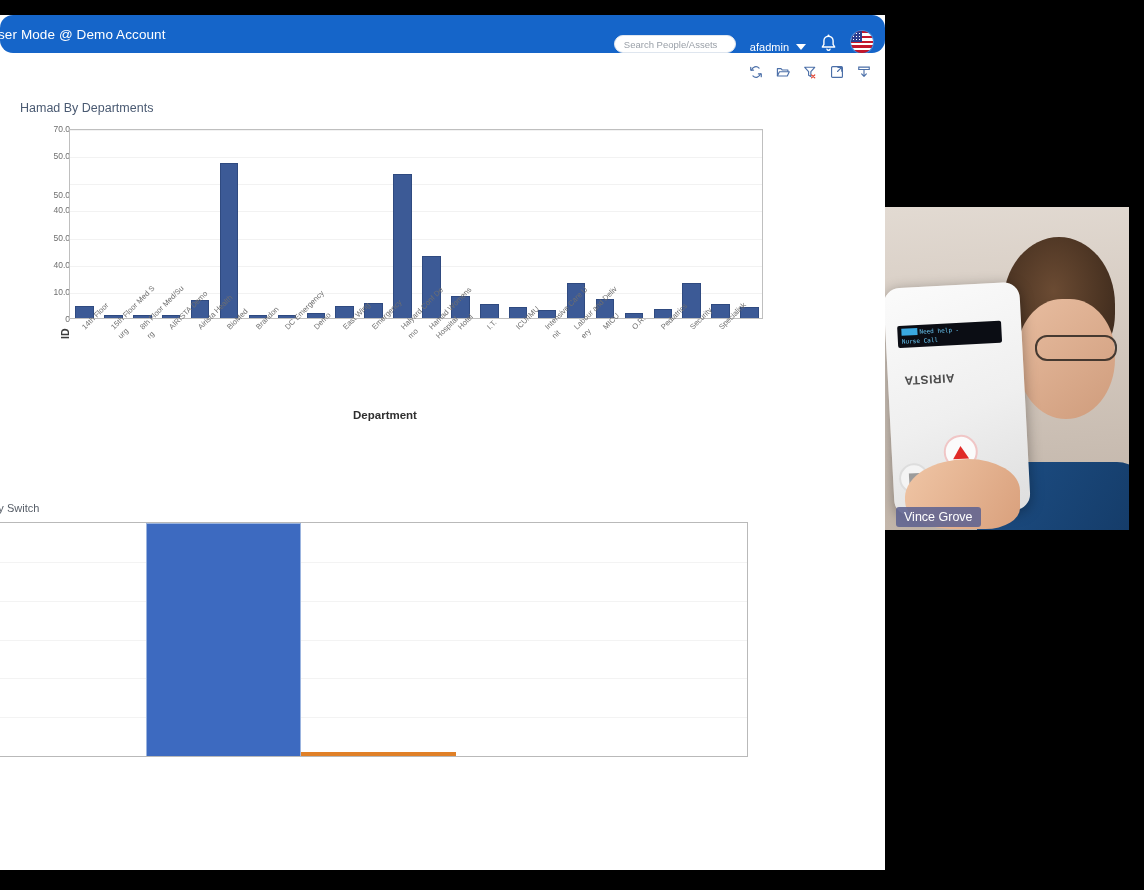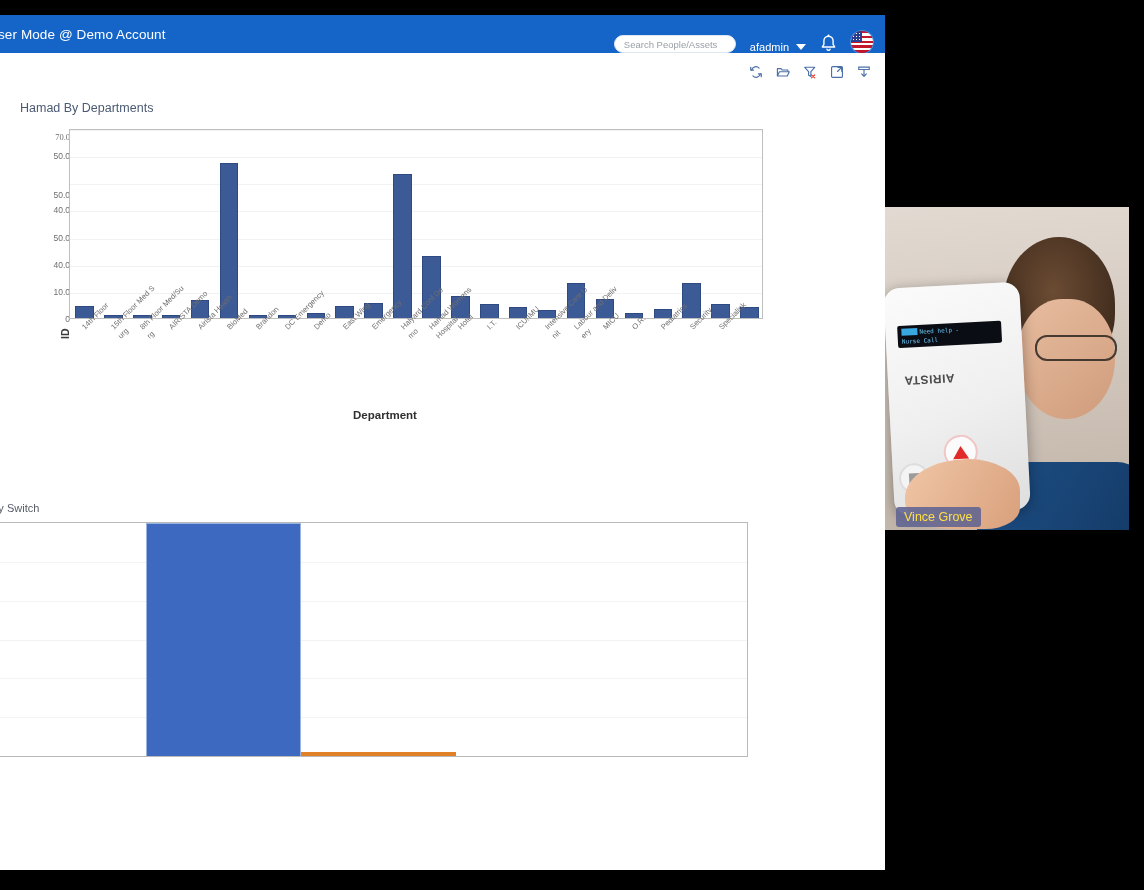--- a/index.html
+++ b/index.html
@@ -20,21 +20,21 @@
     width: 885px; height: 855px;
     background: #ffffff;
     overflow: hidden;
   }
 
   
   #topbar {
     position: absolute; left: 0; top: 0;
     width: 885px; height: 38px;
     background: #1565c9;
-    display: flex; align-items: center;
+    display: flex; align-items: center; border-radius: 13px;
   }
   #app-title {
     color: #ffffff;
     font-size: 13.5px;
     margin-left: -2px;
     padding-left: 0px;
     white-space: nowrap;
     letter-spacing: .1px;
   }
   #topbar-right {
@@ -222,21 +222,21 @@
     border-radius:50%; background:#3c2f2f;
   }
   #wc-finger {
     position: absolute; left: 20px; top: 252px; width: 115px; height: 70px;
     background: linear-gradient(120deg,#f0c6a6,#d9a07c);
     border-radius: 55% 45% 30% 40%;
   }
   #wc-name {
     position: absolute; left: 11px; top: 300px;
     background: rgba(95,99,145,.88);
-    color: #fde047; font-size: 12.5px;
+    color: #ffffff; font-size: 12.5px;
     padding: 3px 8px; border-radius: 3px;
     white-space: nowrap;
   }
 </style>
 </head>
 <body>
 
 <div id="screen">
 
   <div id="app-window">
@@ -310,21 +310,21 @@
       <div id="chart1-area">
         <div class="ylabel-vert">ID</div>
         <div id="c1-ticks">
             <div class="ytick" style="top: 190px; right: 700px; left: 0px;">0</div>
             <div class="ytick" style="top: 162.857px; right: 700px; left: 0px;">10.0</div>
             <div class="ytick" style="top: 135.714px; right: 700px; left: 0px;">40.0</div>
             <div class="ytick" style="top: 108.571px; right: 700px; left: 0px;">50.0</div>
             <div class="ytick" style="top: 81.4286px; right: 700px; left: 0px;">40.0</div>
             <div class="ytick" style="top: 66px; right: 700px; left: 0px;">50.0</div>
             <div class="ytick" style="top: 27.1429px; right: 700px; left: 0px;">50.0</div>
-            <div class="ytick" style="top: 8px; right: 700px; left: 0px; font-family: Liberation Serif, serif;">70.0</div>
+            <div class="ytick" style="top: 0px; right: 700px; left: 0px;">70.0</div>
           </div>
         <div class="plot-box" id="c1-plot" style="left:39px; top:0px; width:694px; height:190px;">
             <div class="gridline" style="top: 162.857px;"></div>
             <div class="gridline" style="top: 135.714px;"></div>
             <div class="gridline" style="top: 108.571px;"></div>
             <div class="gridline" style="top: 81.4286px;"></div>
             <div class="gridline" style="top: 54.2857px;"></div>
             <div class="gridline" style="top: 27.1429px;"></div>
             <div class="gridline" style="top: 0px;"></div>
             <div class="bar" title="14th Floor: 4.5" style="left: 5.205px; width: 18.5067px; height: 12.2143px; background: rgb(60, 90, 150);"></div>

